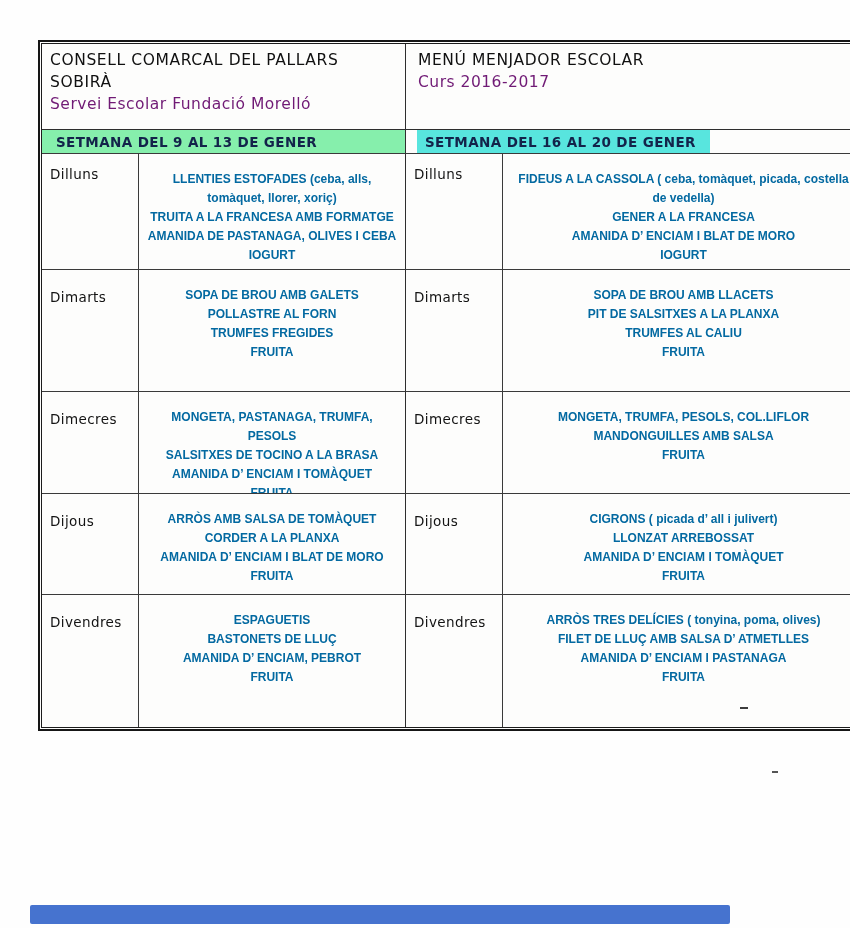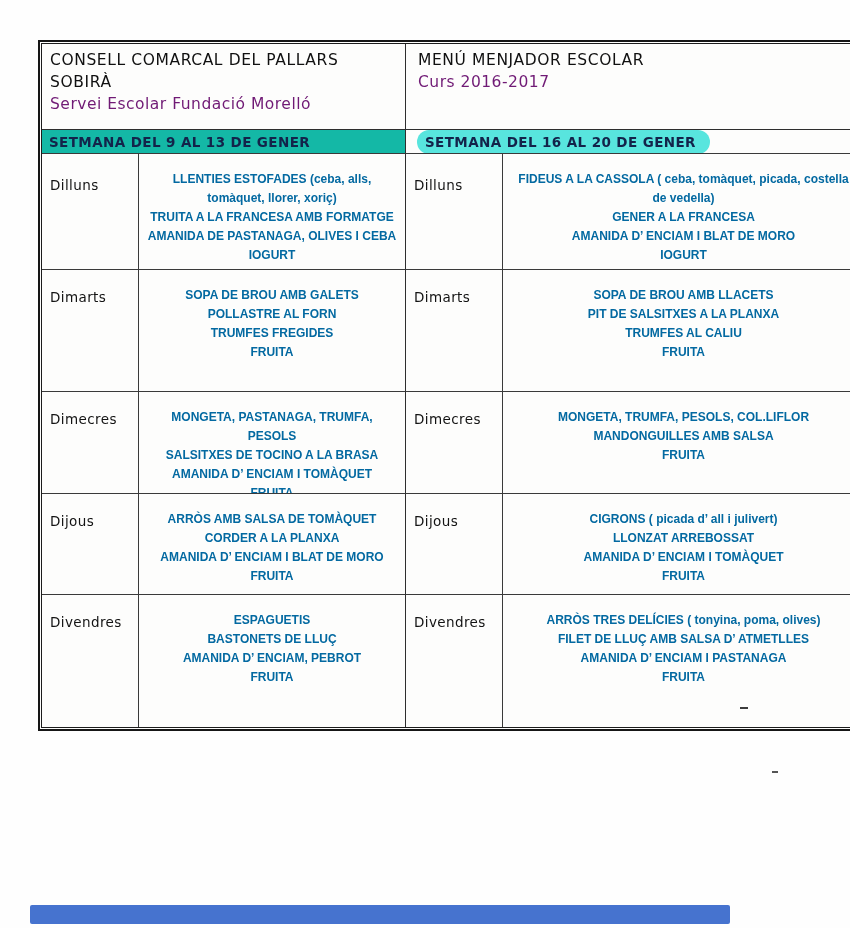--- a/index.html
+++ b/index.html
@@ -36,34 +36,34 @@
   }
   .email-link{
     display:inline-block;font-family:"Liberation Serif",serif;font-weight:bold;
     font-size:14.5px;color:#1d4ea8;text-decoration:underline;line-height:17px;margin-top:14px;
   }
 
   
   .banner-left{grid-column:1/3;border-right:1px solid #2e2e2e;border-bottom:1px solid #3a3a3a;
     display:flex;align-items:center;}
   .banner-right{grid-column:3/5;border-bottom:1px solid #3a3a3a;display:flex;align-items:center;}
-  .banner-left{background:#14b8a6;padding-left:7px;}
+  .banner-left{background:#86efac;padding-left:14px;}
   .hl-pill{
-    background:#58e5de;display:inline-block;margin-left:11px;padding:2.5px 14px 2.5px 8px;border-radius:12px;
+    background:#58e5de;display:inline-block;margin-left:11px;padding:2.5px 14px 2.5px 8px;
   }
   .banner-text{
     font-size:13.5px;font-weight:700;letter-spacing:.4px;color:#13234a;white-space:nowrap;
   }
 
   
   .day-cell{
     border-right:1px solid #3a3a3a;border-bottom:1px solid #3a3a3a;
     padding:19px 4px 0 8px;font-size:13.5px;letter-spacing:.4px;color:#131313;font-weight:500;
   }
-  .day-cell.row-0{padding-top:23px;}
+  .day-cell.row-0{padding-top:12px;}
   .menu-cell{
     border-bottom:1px solid #3a3a3a;padding:16px 8px 0 8px;
     display:flex;flex-direction:column;align-items:center;text-align:center;
   }
   .menu-cell.w0{border-right:1px solid #2e2e2e;}
   .cell.last{border-bottom:none;}
   .menu-item{
     font-family:"Liberation Sans",sans-serif;font-weight:bold;font-size:12px;
     line-height:19px;color:#0369a1;max-width:100%;
   }

